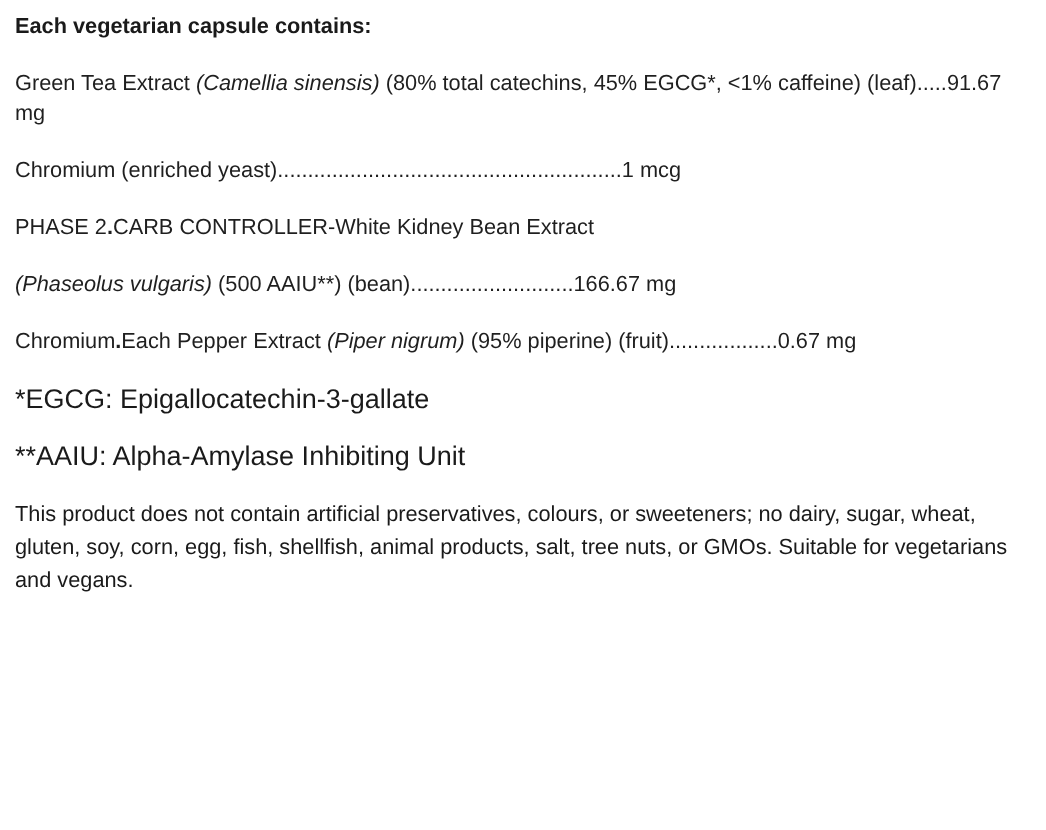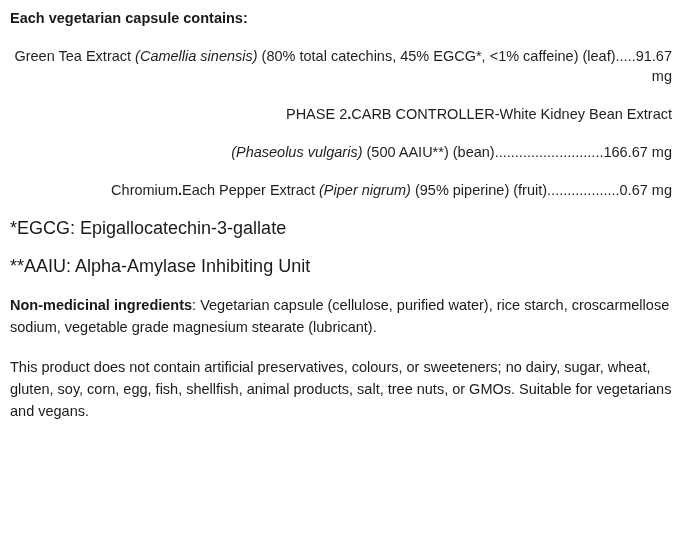--- a/index.html
+++ b/index.html
@@ -17,21 +17,20 @@
   .doc {
     padding: 8px 10px 0 10px;
     box-sizing: border-box;
     width: 682px;
   }
   .line {
     font-size: 14.5px;
     line-height: 20px;
     margin: 0 0 18px 0;
     color: #1f1f1f;
-    text-align: right;
   }
   .line:last-child {
     margin-bottom: 0;
   }
   .bold {
     font-weight: bold;
   }
   .italic {
     font-style: italic;
   }
@@ -64,37 +63,37 @@
 <body>
 
 <div class="doc">
 
   <div class="heading">Each vegetarian capsule contains:</div>
 
   <div class="line">
     <span>Green Tea Extract </span><span class="italic">(Camellia sinensis)</span><span> (80% total catechins, 45% EGCG*, &lt;1% caffeine) (leaf)</span><span class="nowrap-dots">.....</span><span>91.67 mg</span>
   </div>
 
+  <div class="line">
+    <span>Chromium (enriched yeast)</span><span class="nowrap-dots">.........................................................</span><span>1 mcg</span>
+  </div>
 
 
   <div class="line">
     <span>PHASE 2</span><span class="bold">.</span><span>CARB CONTROLLER</span><span>-</span><span>White Kidney Bean Extract</span>
   </div>
 
   <div class="line">
     <span class="italic">(Phaseolus vulgaris)</span><span> (500 AAIU**) (bean)</span><span class="nowrap-dots">...........................</span><span>166.67 mg</span>
   </div>
 
   <div class="line">
     <span>Chromium</span><span class="bold">.</span><span>Each Pepper Extract </span><span class="italic">(Piper nigrum)</span><span> (95% piperine) (fruit)</span><span class="nowrap-dots">..................</span><span>0.67 mg</span>
   </div>
 
   <div class="footnote">*EGCG: Epigallocatechin-3-gallate</div>
 
   <div class="footnote">**AAIU: Alpha-Amylase Inhibiting Unit</div>
 
-  <div class="nonmed">
-    <span class="bold">Non-medicinal ingredients</span><span>: Vegetarian capsule (cellulose, purified water), rice starch, croscarmellose sodium, vegetable grade magnesium stearate (lubricant).</span>
-  </div>
 
   <div class="disclaimer">This product does not contain artificial preservatives, colours, or sweeteners; no dairy, sugar, wheat, gluten, soy, corn, egg, fish, shellfish, animal products, salt, tree nuts, or GMOs. Suitable for vegetarians and vegans.</div>
 
 </div>
 
 </body></html>

